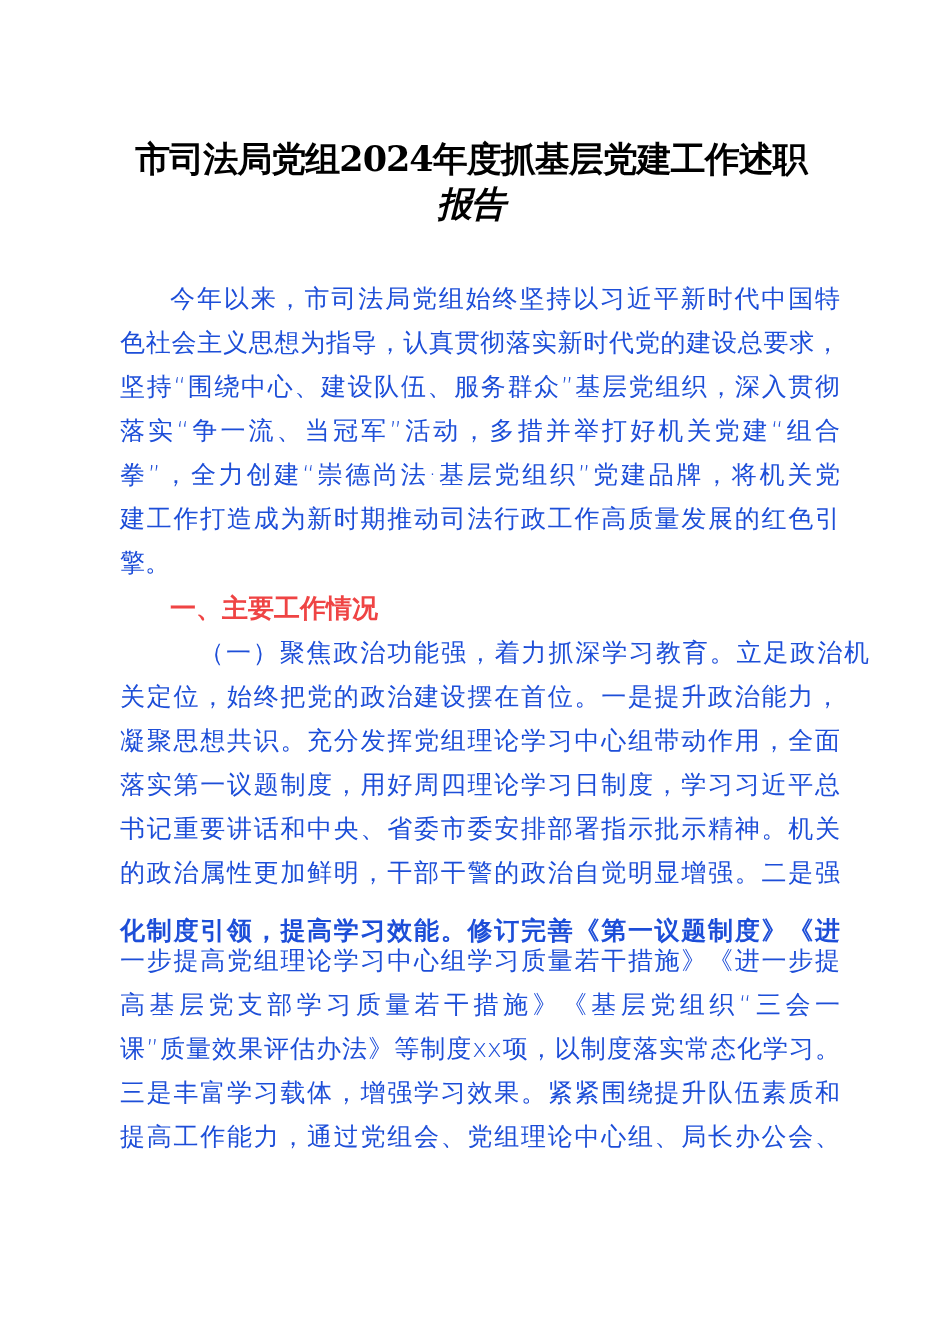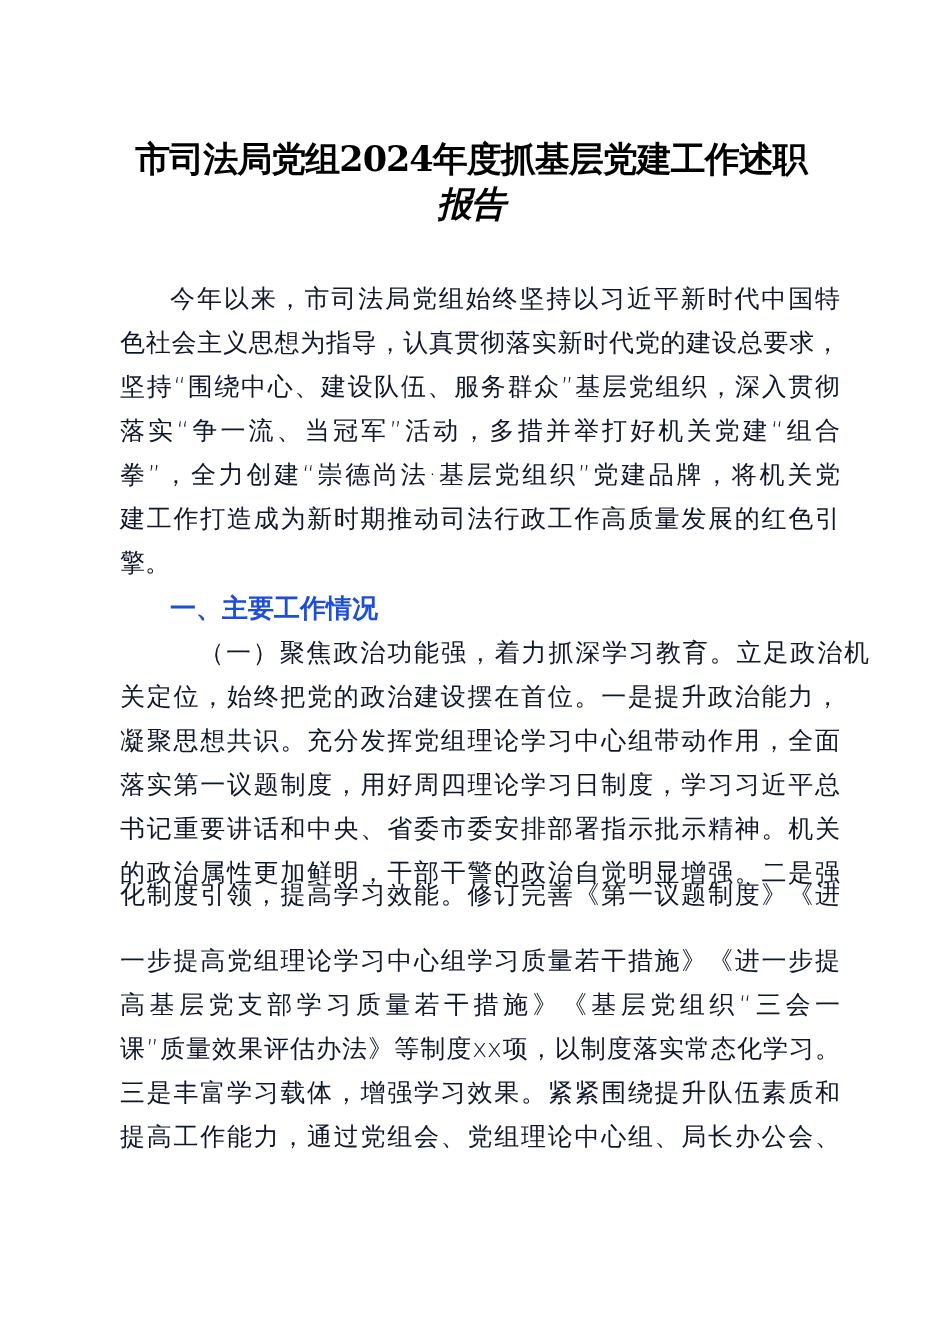--- a/index.html
+++ b/index.html
@@ -41,36 +41,36 @@
     .line {
       position: absolute;
       left: 120px;
       width: 720px;
       height: 30px;
       font-size: 25px;
       line-height: 30px;
       white-space: nowrap;
       font-family: "DejaVu Sans", "Liberation Sans", sans-serif;
       font-weight: 300;
-      color: #0f172a;
+      color: #1d4ed8;
       text-align: justify;
       text-align-last: justify;
     }
     .line.last { text-align-last: left; }
     .line.indent { left: 170px; width: 670px; }
 
     .heading {
       position: absolute;
       left: 170px;
       height: 32px;
       font-size: 26px;
       line-height: 32px;
       font-family: "DejaVu Sans", "Liberation Sans", sans-serif;
       font-weight: bold;
-      color: #1d4ed8;
+      color: #ef4444;
       white-space: nowrap;
     }
   </style>
 </head>
 <body>
 
 <div class="page">
 
   <div class="title title-line-1">市司法局党组2024年度抓基层党建工作述职</div>
   <div class="title title-line-2">报告</div>
@@ -87,21 +87,21 @@
 
   <div class="heading" style="top:592px;">一、主要工作情况</div>
 
   <div>
     <div class="line indent" style="top:638px;margin-left:29px;">（一）聚焦政治功能强，着力抓深学习教育。立足政治机</div>
     <div class="line" style="top:682px;">关定位，始终把党的政治建设摆在首位。一是提升政治能力，</div>
     <div class="line" style="top:726px;">凝聚思想共识。充分发挥党组理论学习中心组带动作用，全面</div>
     <div class="line" style="top:770px;">落实第一议题制度，用好周四理论学习日制度，学习习近平总</div>
     <div class="line" style="top:814px;">书记重要讲话和中央、省委市委安排部署指示批示精神。机关</div>
     <div class="line" style="top:858px;">的政治属性更加鲜明，干部干警的政治自觉明显增强。二是强</div>
-    <div class="line" style="top:880px;">化制度引领，提高学习效能。修订完善《第一议题制度》《进</div>
+    <div class="line" style="top:916px;font-weight:bold;">化制度引领，提高学习效能。修订完善《第一议题制度》《进</div>
     <div class="line" style="top:946px;">一步提高党组理论学习中心组学习质量若干措施》《进一步提</div>
     <div class="line" style="top:990px;">高基层党支部学习质量若干措施》《基层党组织“三会一</div>
     <div class="line" style="top:1034px;">课”质量效果评估办法》等制度xx项，以制度落实常态化学习。</div>
     <div class="line" style="top:1078px;">三是丰富学习载体，增强学习效果。紧紧围绕提升队伍素质和</div>
     <div class="line" style="top:1122px;">提高工作能力，通过党组会、党组理论中心组、局长办公会、</div>
   </div>
 
 </div>
 
 </body></html>

